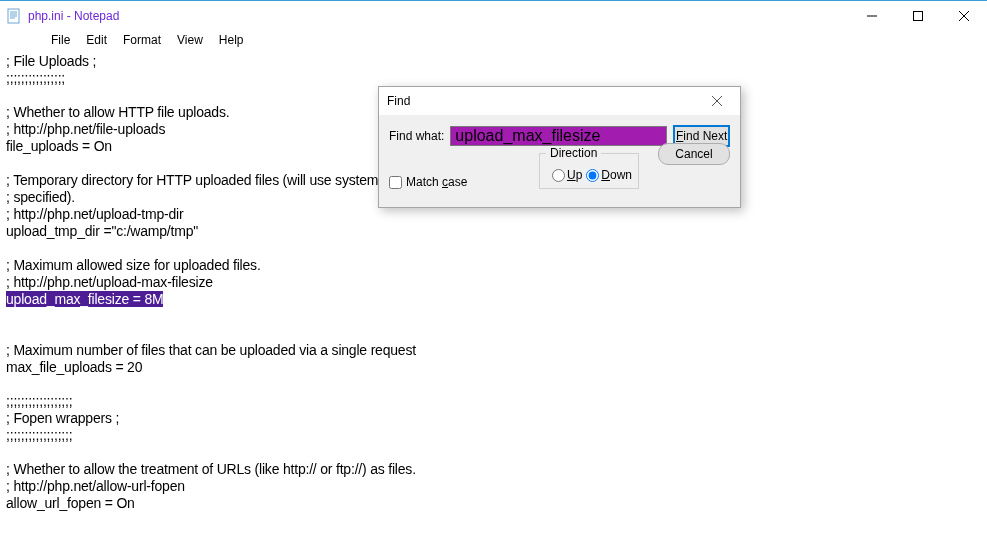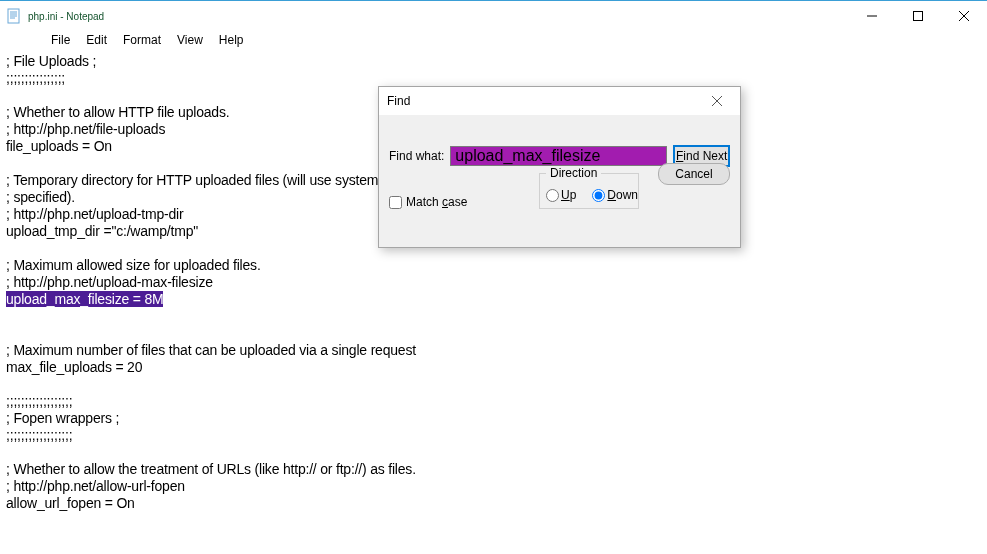--- a/index.html
+++ b/index.html
@@ -23,22 +23,22 @@
     align-items: center;
     padding: 0 0 0 6px;
     border-bottom: 0;
   }
   .titlebar .icon {
     width: 16px; height: 16px;
     margin-right: 6px;
     display: inline-flex; align-items: center; justify-content: center;
   }
   .titlebar .title {
-    font-size: 10px;
-    color: #14532d;
+    font-size: 12px;
+    color: #6d28d9;
   }
   .win-controls {
     margin-left: auto;
     display: flex;
   }
   .win-btn {
     width: 46px; height: 30px;
     display: flex; align-items: center; justify-content: center;
     color: #000;
   }
@@ -92,22 +92,21 @@
   }
   .find-close {
     margin-left: auto;
     width: 30px; height: 28px;
     display: flex; align-items: center; justify-content: center;
     color: #555;
   }
   .find-body {
     padding: 10px 10px 12px 10px;
     position: relative;
-    height: 112px;
-    margin-top: 20px;
+    height: 92px;
   }
   .fb-row1 {
     display: flex;
     align-items: center;
     gap: 6px;
   }
   .fb-label {
     font-size: 12px;
     white-space: nowrap;
   }
@@ -157,22 +156,23 @@
   }
   .fb-dir-legend {
     position: absolute;
     top: -8px; left: 6px;
     background: #f0f0f0;
     padding: 0 4px;
     font-size: 12px;
   }
   .fb-dir-opts {
     display: flex;
-    gap: 16px;
-    align-items: center;
+    gap: 4px;
+    align-items: center;
+    justify-content: flex-end;
   }
   .fb-dir-opts label {
     display: flex; align-items: center; gap: 2px;
   }
   .fb-dir-opts input[type="radio"] {
     width: 13px; height: 13px; margin: 0;
   }
   .ul { text-decoration: underline; }
 </style>
 </head>

